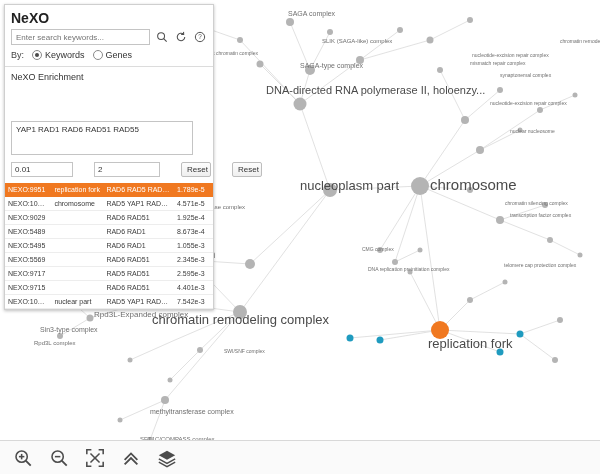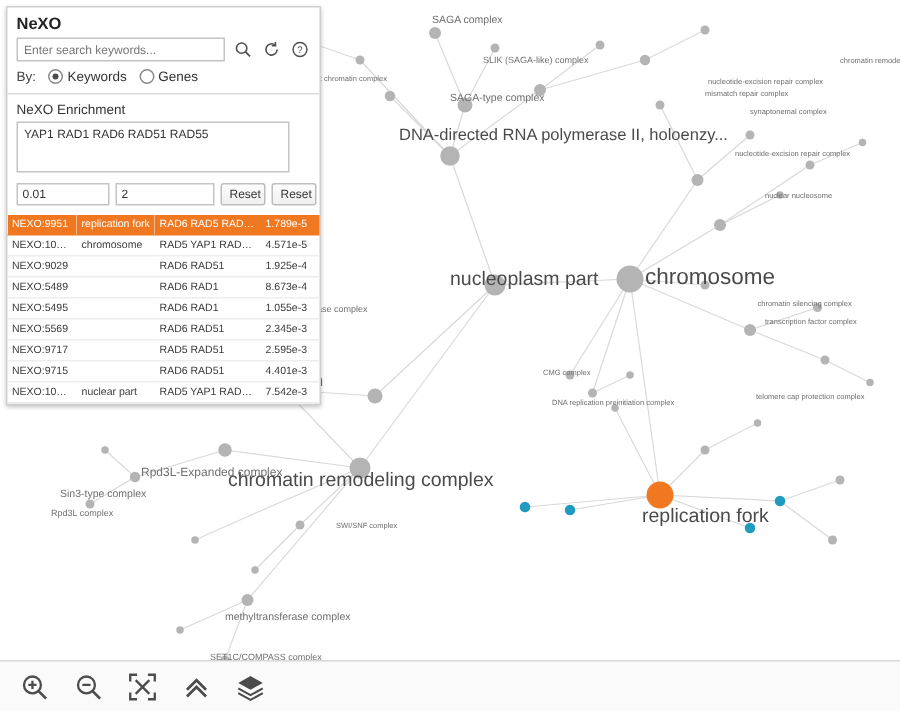--- a/index.html
+++ b/index.html
@@ -48,21 +48,21 @@
     left: 4px;
     top: 4px;
     width: 208px;
     background: #ffffff;
     border: 1px solid #cfcfcf;
     box-shadow: 0 1px 3px rgba(0,0,0,0.25);
     font-size: 9px;
     color: #333;
   }
   #panel-title {
-    font-size: 11px;
+    font-size: 14px;
     font-weight: bold;
     color: #222;
     padding: 5px 6px 3px 6px;
   }
   .search-row {
     display: flex;
     padding: 0 6px 5px 6px;
     gap: 4px;
   }
   .search-input {
@@ -124,38 +124,38 @@
   .panel-sep {
     height: 1px;
     background: #dcdcdc;
     margin: 0;
   }
   .section-title {
     font-size: 9px;
     color: #333;
     padding: 5px 6px 3px 6px;
   }
-  .ta-wrap { padding: 0 20px 5px 6px; }
+  .ta-wrap { padding: 0 20px 5px 6px; margin-top: 36px; }
   .term-area {
     width: 100%;
     height: 34px;
     border: 1px solid #c4c4c4;
     background: #fff;
     font-size: 8px;
     color: #333;
     padding: 3px 4px;
     box-sizing: border-box;
     resize: none;
     font-family: "Liberation Sans", sans-serif;
     outline: none;
   }
   .ctrl-row {
     display: flex;
     align-items: flex-start;
-    gap: 4px;
+    gap: 21px;
     padding: 0 6px 6px 6px;
   }
   .num-input {
     width: 62px;
     height: 15px;
     border: 1px solid #c4c4c4;
     background: #fff;
     font-size: 8px;
     color: #333;
     padding: 0 3px;

